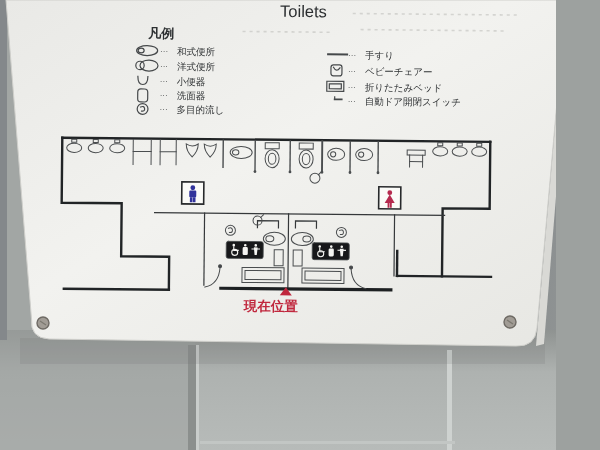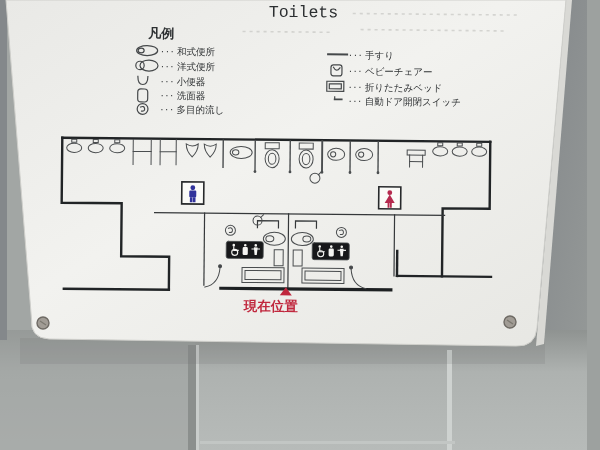--- a/index.html
+++ b/index.html
@@ -1,17 +1,17 @@
 <!DOCTYPE html>
 <html><head>
 <meta charset="utf-8">
 <style>
   html,body{margin:0;padding:0;background:#9da19f;}
   .stage{position:relative;width:556px;height:450px;overflow:hidden;
-         font-family:Liberation Mono, monospace;padding-left:31px;}
+         font-family:Liberation Sans, sans-serif;}
   svg{position:absolute;left:0;top:0;display:block;}
   text{user-select:none;}
 </style>
 </head>
 <body>
 
 <div class="stage">
 <svg width="600" height="450" viewBox="0 0 600 450" xmlns="http://www.w3.org/2000/svg">
   <defs>
     <linearGradient id="wallR" x1="0" y1="0" x2="1" y2="1">

